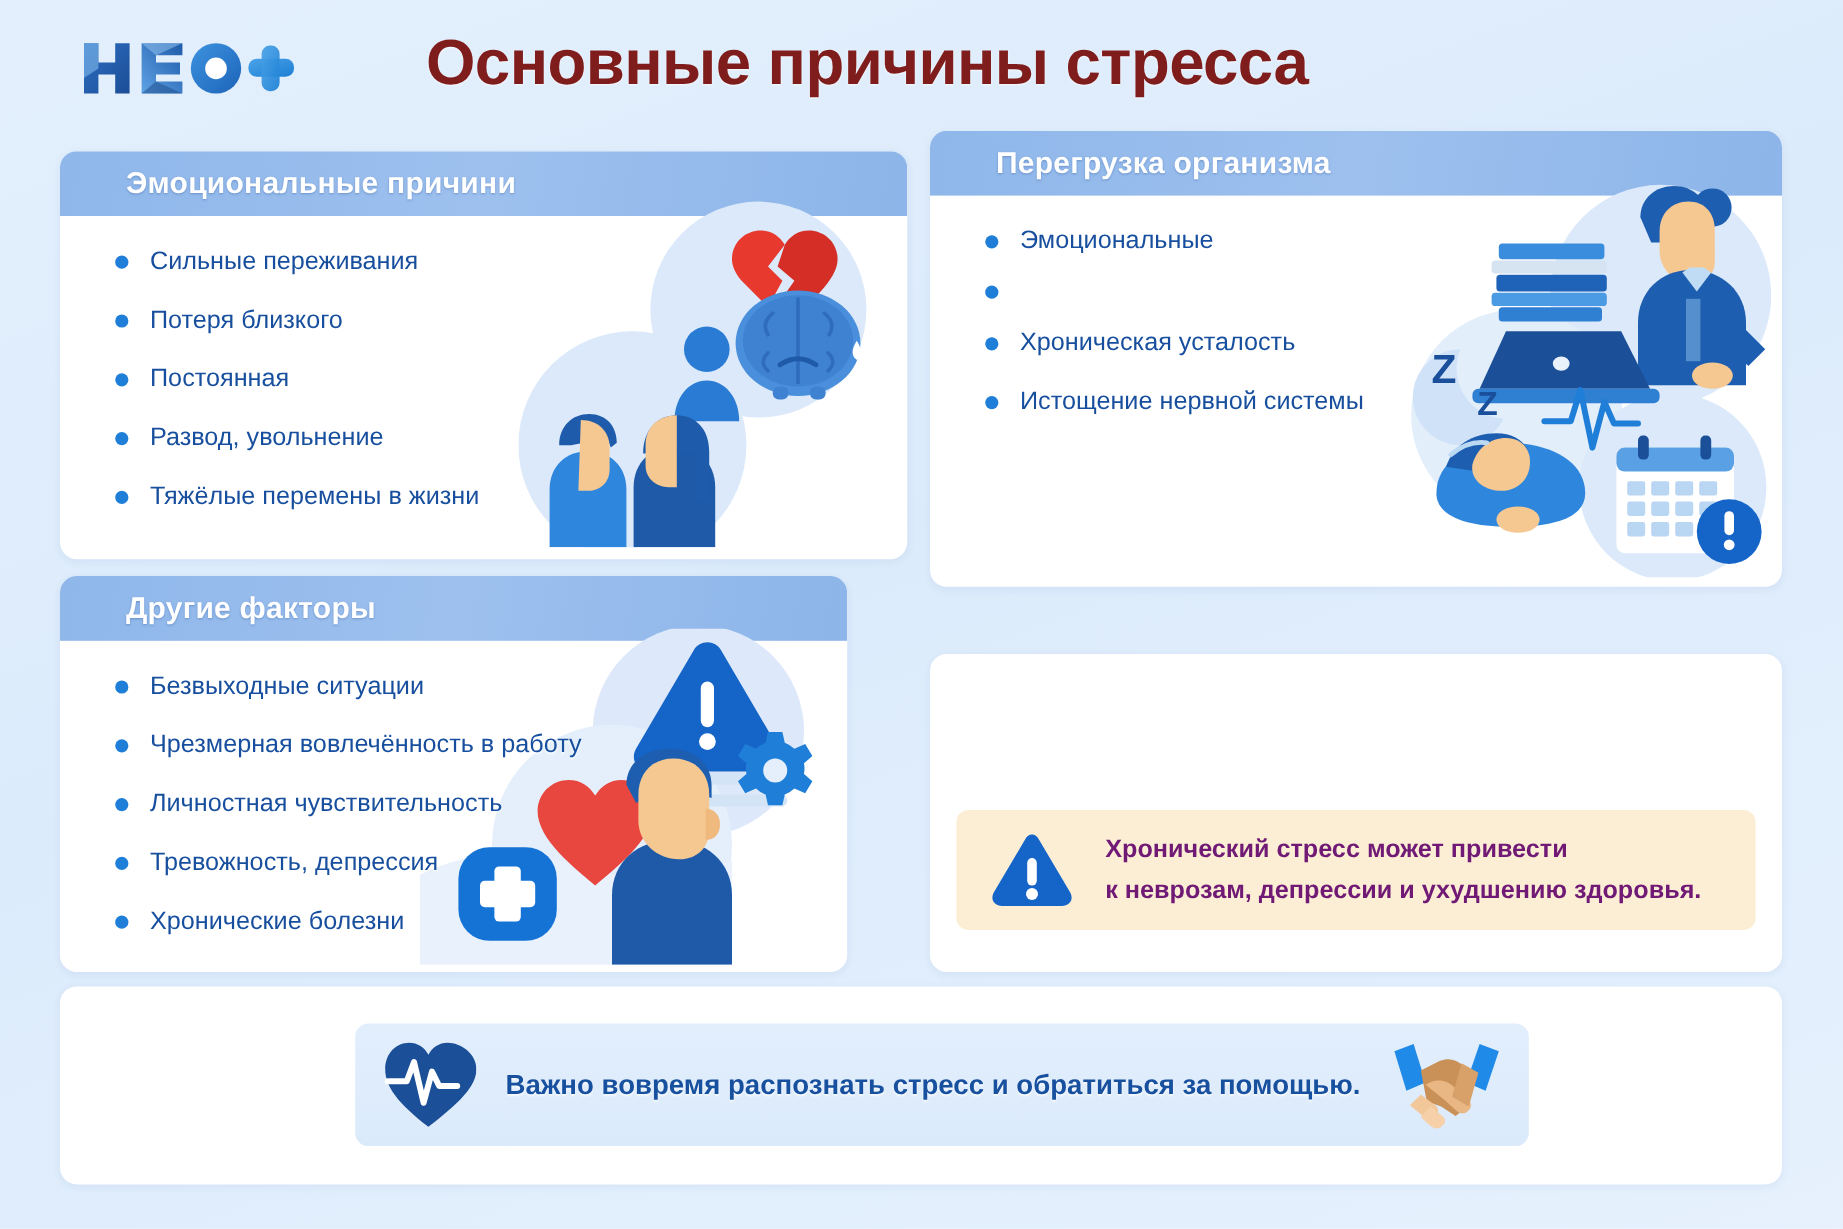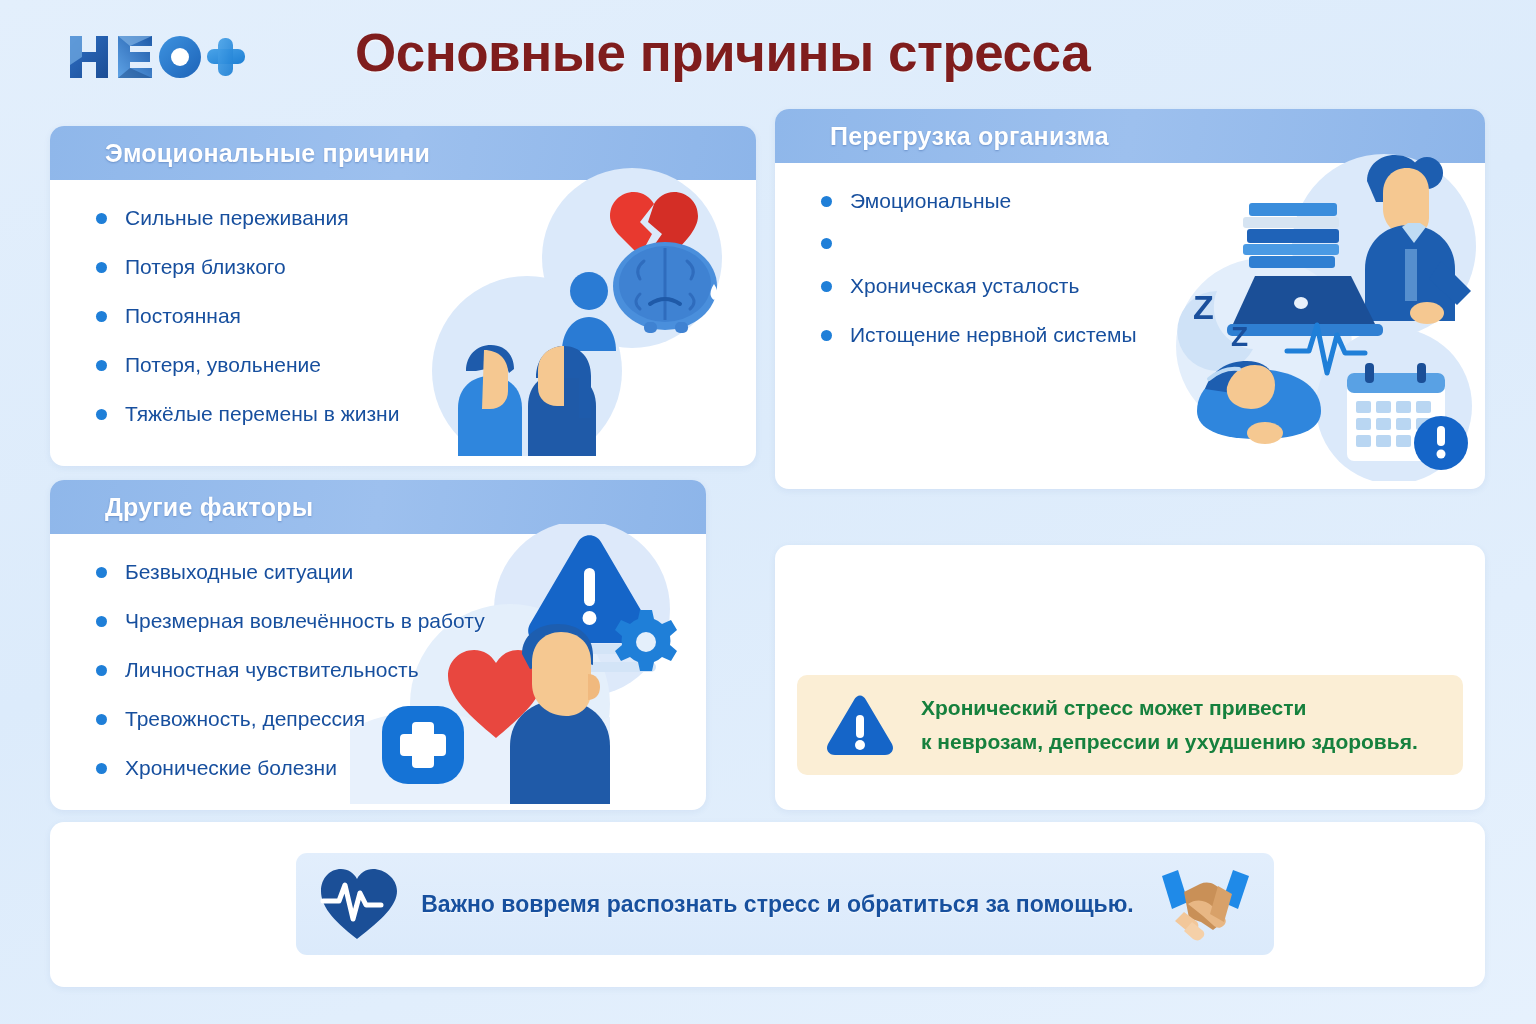--- a/index.html
+++ b/index.html
@@ -123,21 +123,21 @@
     background: #fbeed5;
     border-radius: 10px;
     display: flex;
     align-items: center;
     padding-left: 28px;
   }
   .warn-text {
     margin-left: 26px;
     font-size: 21px;
     font-weight: bold;
-    color: #15803d;
+    color: #701a75;
     line-height: 1.6;
   }
   .warn-text span { display: block; white-space: nowrap; }
 
   
   .footer-banner {
     position: absolute;
     left: 246px;
     top: 31px;
     width: 978px;
@@ -251,21 +251,21 @@
       <li>
           <span class="dot"></span>
           <span>Потеря близкого</span>
         </li>
       <li>
           <span class="dot"></span>
           <span>Постоянная</span>
         </li>
       <li>
           <span class="dot"></span>
-          <span>Потеря, увольнение</span>
+          <span>Развод, увольнение</span>
         </li>
       <li>
           <span class="dot"></span>
           <span>Тяжёлые перемены в жизни</span>
         </li>
     </ul>
   </div>
 </div>
 
 <div class="card" id="card-overload">

